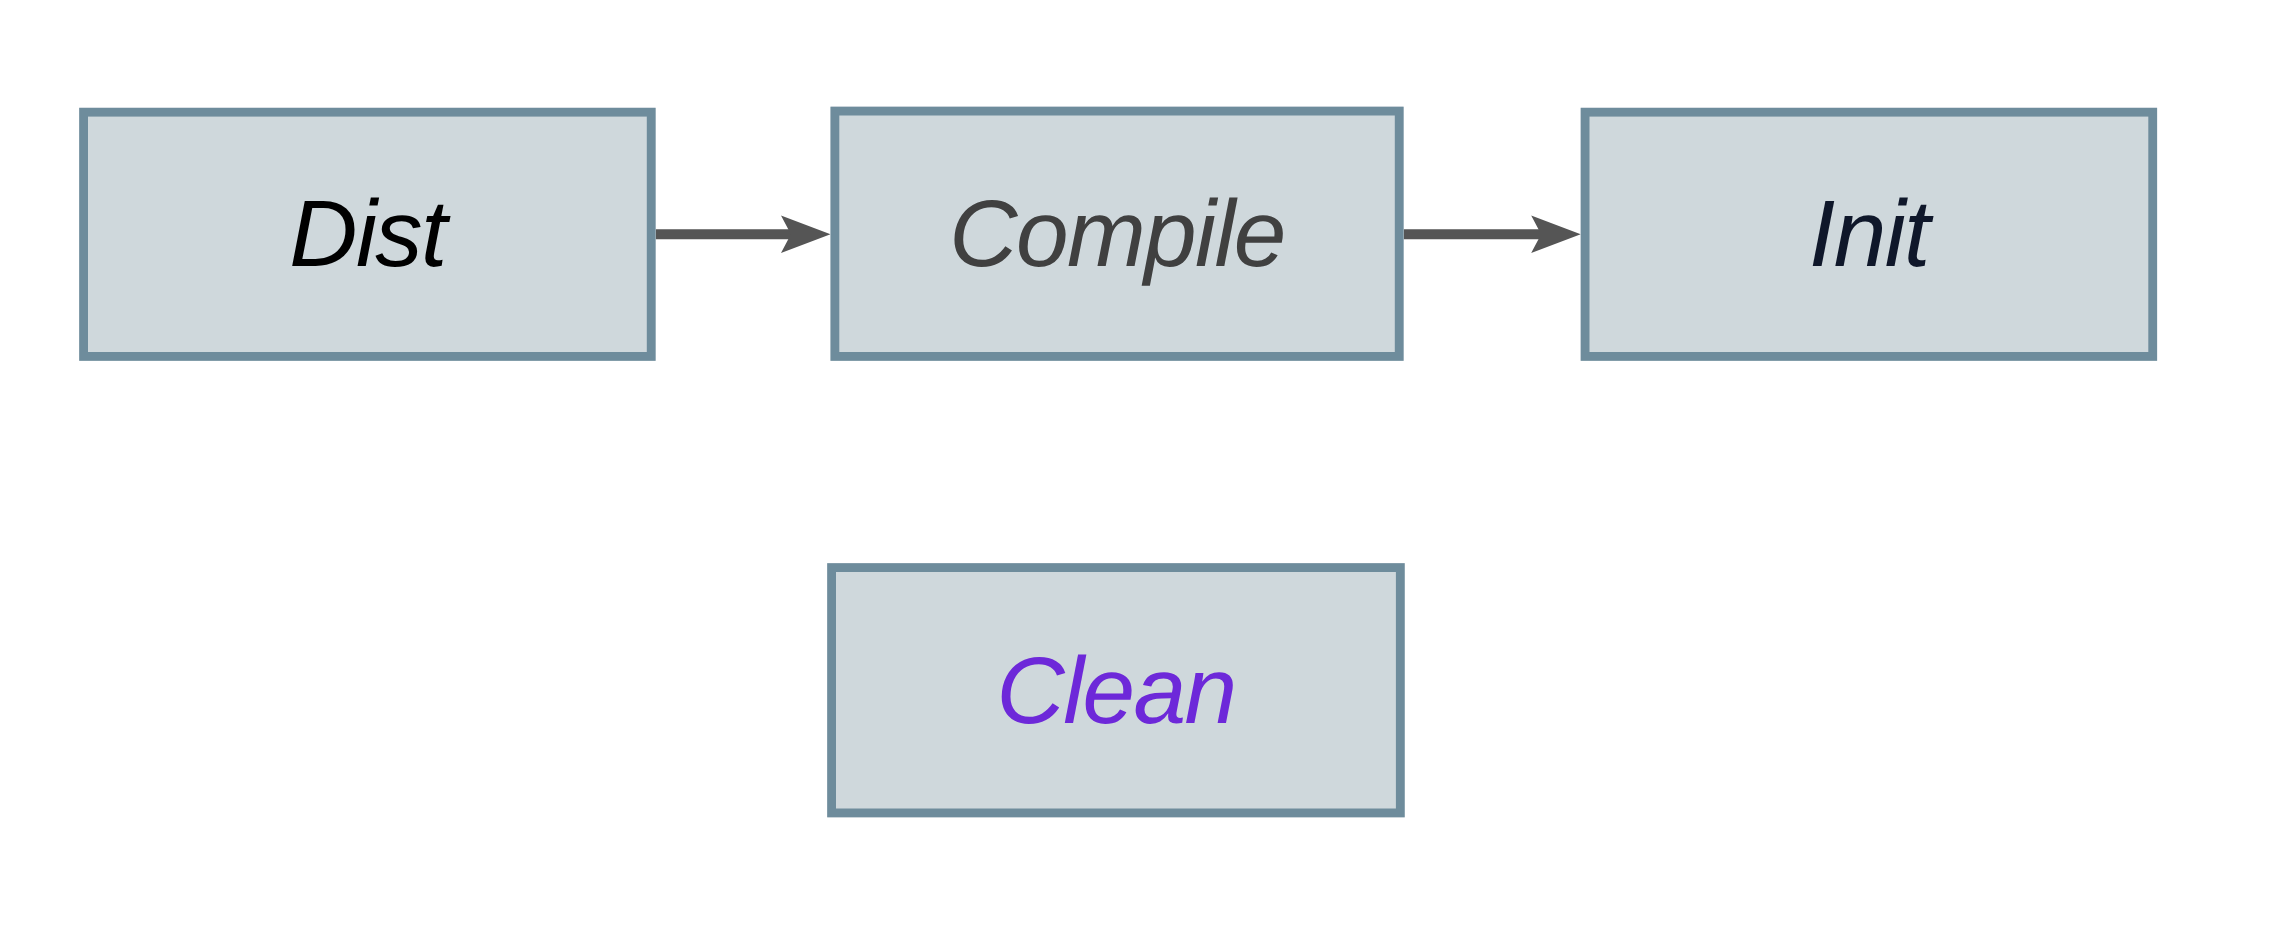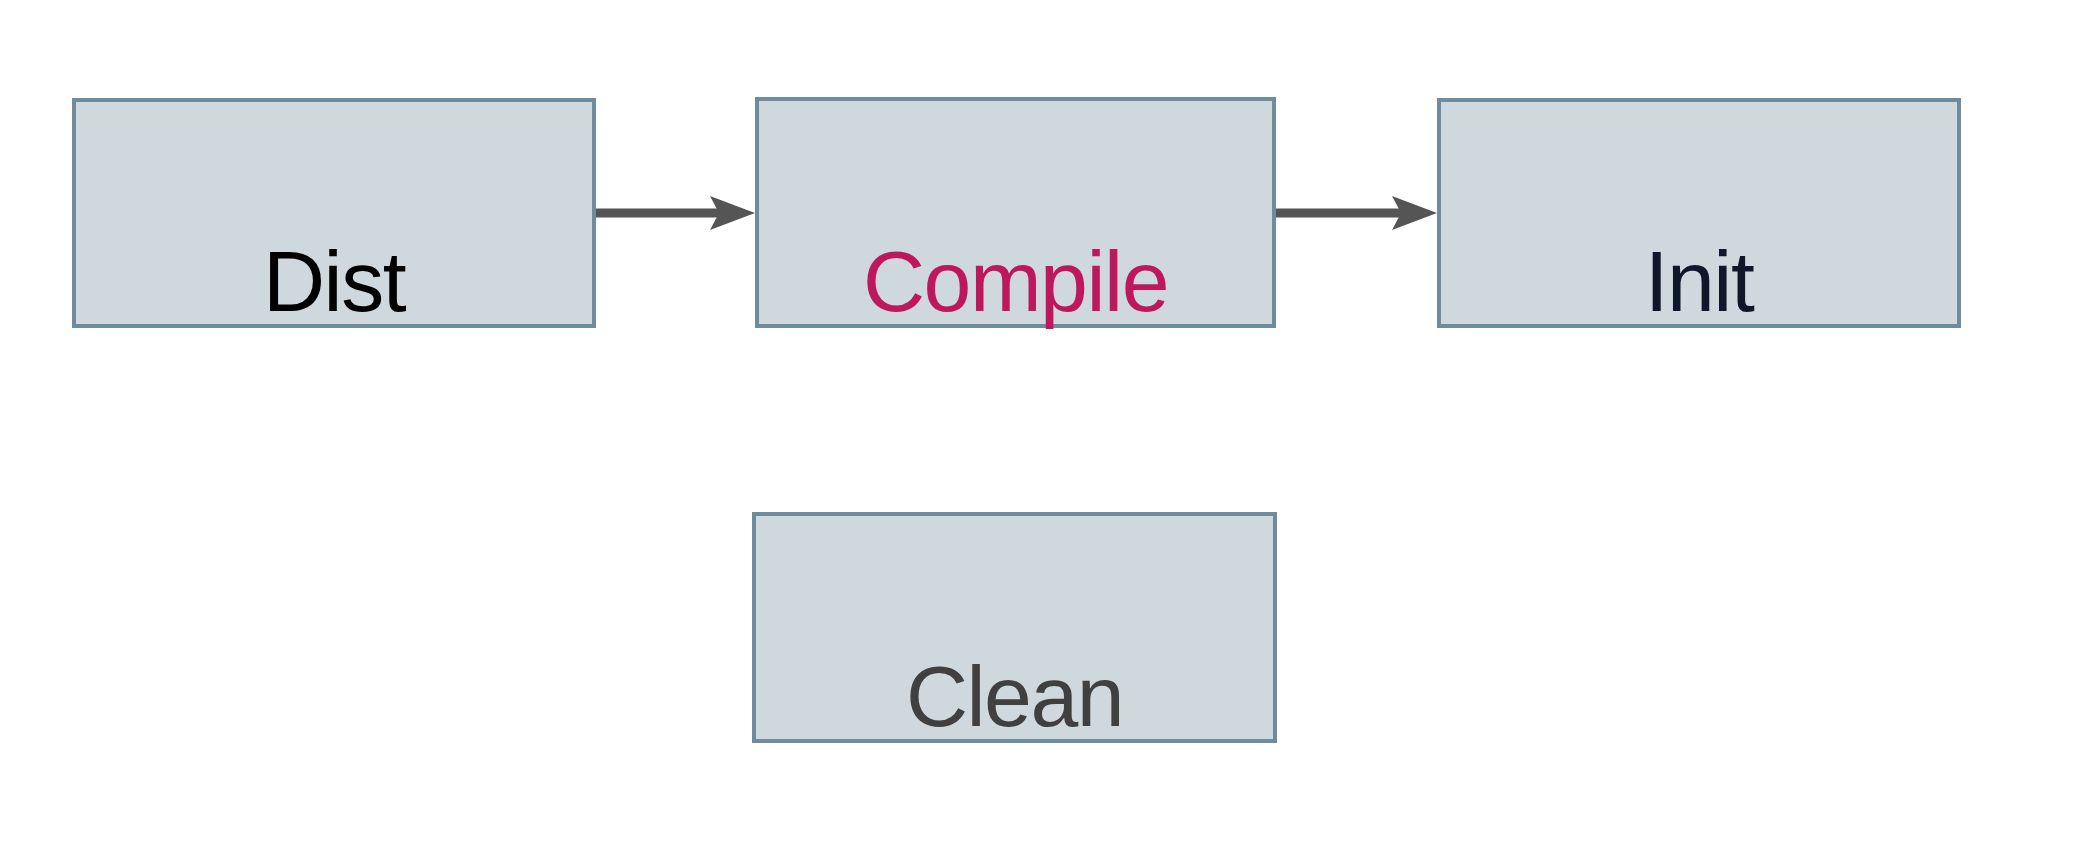--- a/index.html
+++ b/index.html
@@ -15,24 +15,25 @@
     position: relative;
     width: 2078px;
     height: 848px;
     background: #ffffff;
     overflow: hidden;
   }
   .node {
     position: absolute;
     box-sizing: border-box;
     background: #cfd8dc;
-    border: 4px solid #0ea5e9;
+    border: 8px solid #0ea5e9;
     display: flex;
-    align-items: flex-end;
+    align-items: center;
     justify-content: center;
+    font-style: italic;
   }
   .node-label {
     font-size: 86px;
     line-height: 1;
     font-weight: 400;
     color: #000000;
     letter-spacing: -1.5px;
     white-space: nowrap;
     -webkit-font-smoothing: antialiased;
   }
@@ -69,24 +70,24 @@
       <path class="edge-line" d="M 1276 213 L 1422 213" style="stroke: rgb(85, 85, 85);"></path>
       <path class="edge-head" d="M 1437 213 L 1392 196 L 1401 213 L 1392 230 Z" style="fill: rgb(85, 85, 85);"></path>
     </g>
   </svg>
 
   <div class="node" style="left: 72px; top: 98px; width: 524px; height: 230px; background: rgb(207, 216, 220); border-color: rgb(110, 140, 156);">
     <span class="node-label" style="color: rgb(0, 0, 0);">Dist</span>
   </div>
 
   <div class="node" style="left: 755px; top: 97px; width: 521px; height: 231px; background: rgb(207, 216, 220); border-color: rgb(110, 140, 156);">
-    <span class="node-label" style="color: #be185d;">Compile</span>
+    <span class="node-label" style="color: #404040;">Compile</span>
   </div>
 
   <div class="node" style="left: 1437px; top: 98px; width: 524px; height: 230px; background: rgb(207, 216, 220); border-color: rgb(110, 140, 156);">
     <span class="node-label" style="color: #0f172a;">Init</span>
   </div>
 
   <div class="node" style="left: 752px; top: 512px; width: 525px; height: 231px; background: rgb(207, 216, 220); border-color: rgb(110, 140, 156);">
-    <span class="node-label" style="color: #404040;">Clean</span>
+    <span class="node-label" style="color: #6d28d9;">Clean</span>
   </div>
 
 </div>
 
 </body></html>

